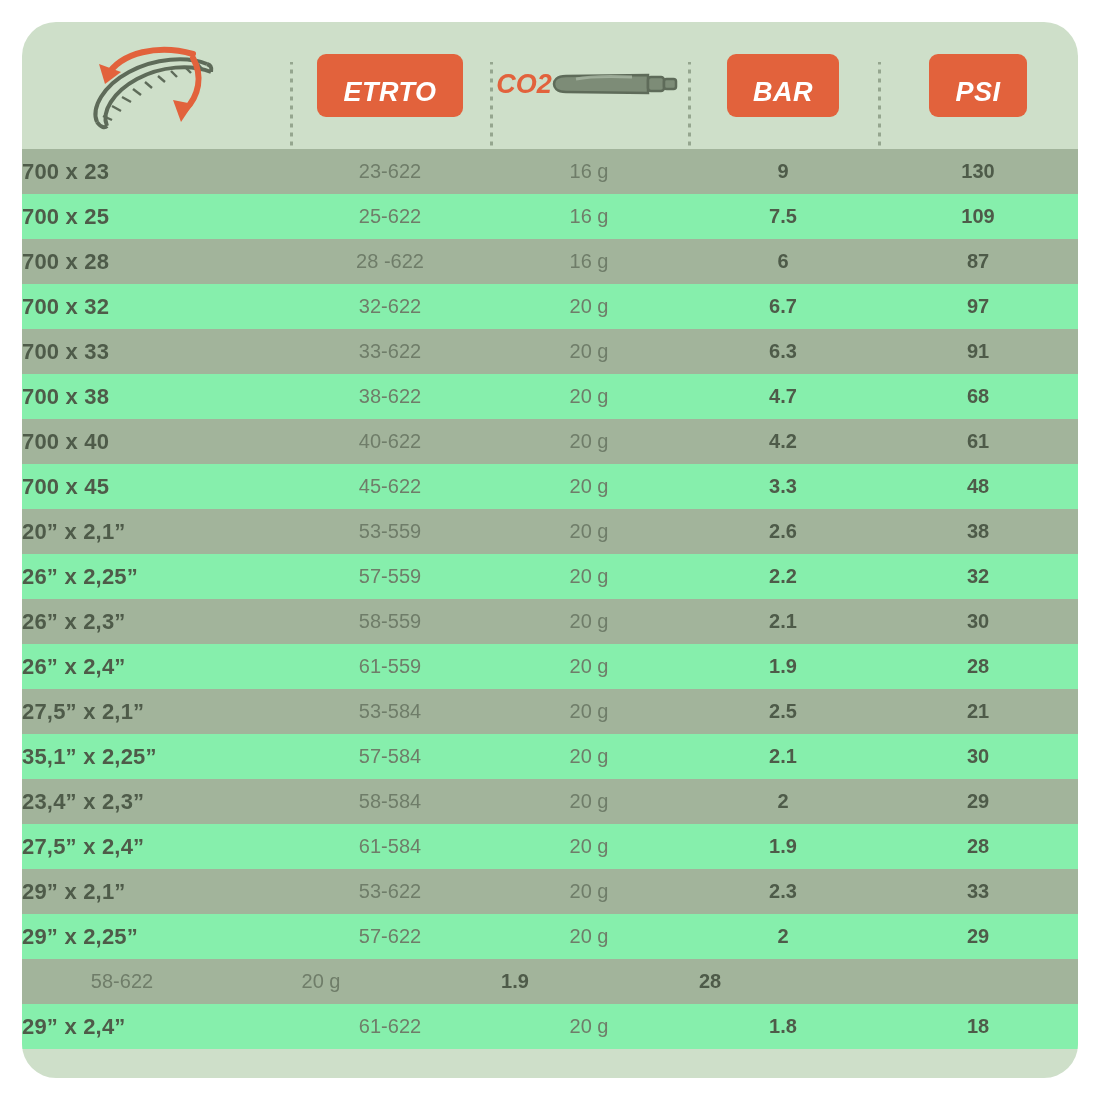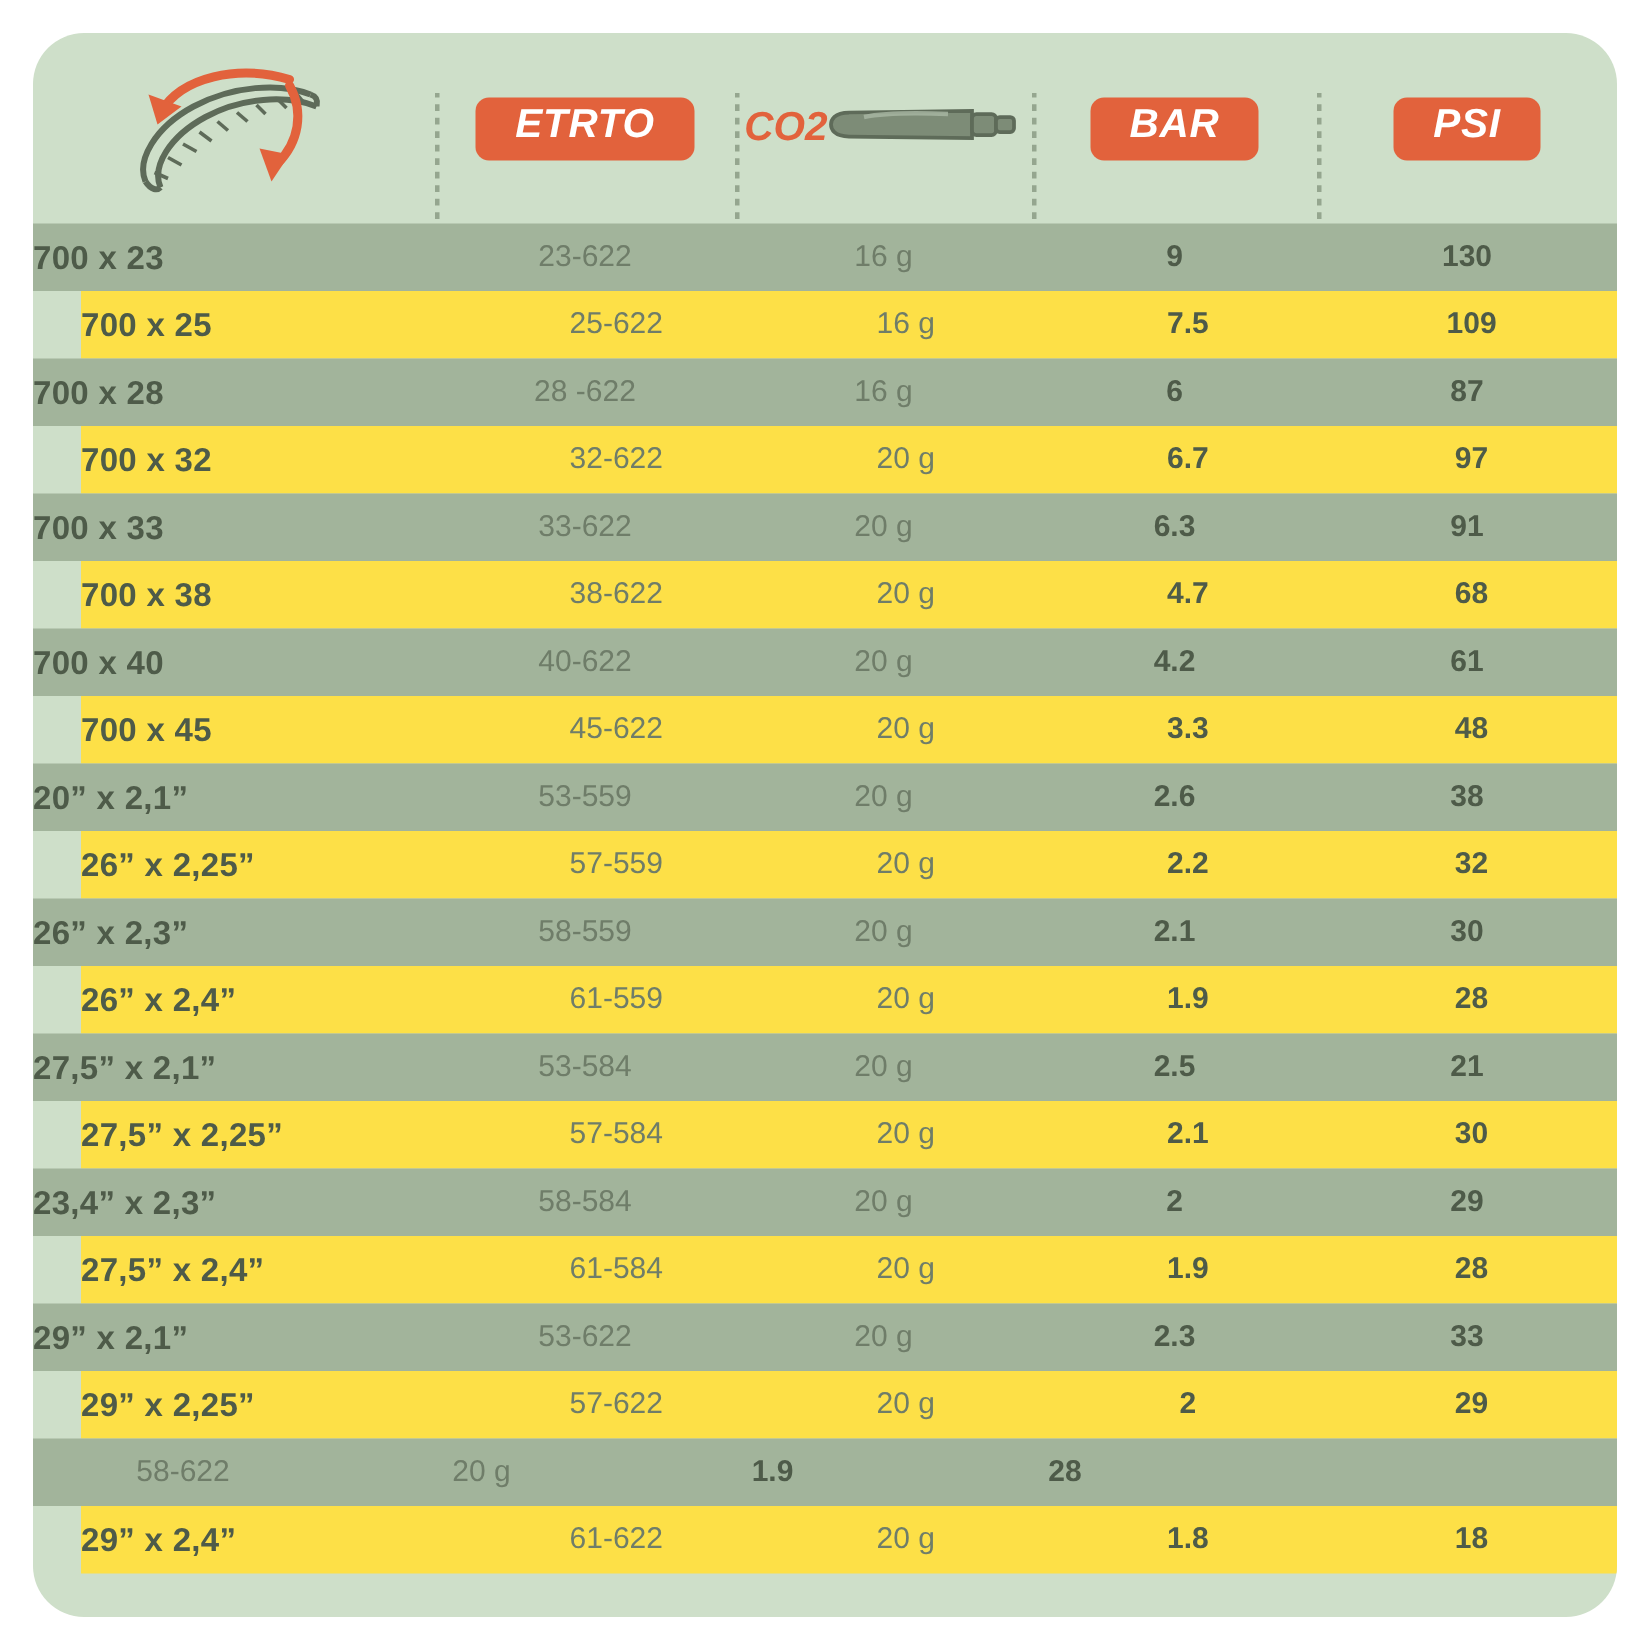--- a/index.html
+++ b/index.html
@@ -50,21 +50,21 @@
   }
 
   .pill {
     background: #e2623c;
     color: #ffffff;
     font-style: italic;
     font-weight: bold;
     font-size: 27px;
     letter-spacing: 0.5px;
     border-radius: 9px;
-    padding: 4px 26px 11px 26px;
+    padding: 25px 26px 11px 26px;
     line-height: 1;
     white-space: nowrap;
   }
 
   .co2-label {
     color: #e2623c;
     font-style: italic;
     font-weight: bold;
     font-size: 27px;
     line-height: 1;
@@ -82,21 +82,21 @@
   
   #rows {
     position: relative;
   }
   .row {
     display: flex;
     align-items: center;
     height: 45px;
   }
   .row.dark  { background: #a2b49b; }
-  .row.light { background: #fde047; margin-left: 32px; }
+  .row.light { background: #86efac; }
 
   .cell {
     box-sizing: border-box;
     display: flex;
     align-items: center;
     height: 45px;
     font-size: 20px;
   }
   .cell-size {
     justify-content: flex-start;
@@ -305,21 +305,21 @@
         <div class="col cell col-psi cell-psi">28</div>
       </div>
       <div class="row dark">
         <div class="col cell col-size cell-size">27,5” x 2,1”</div>
         <div class="col cell col-etrto cell-etrto">53-584</div>
         <div class="col cell col-co2 cell-co2">20 g</div>
         <div class="col cell col-bar cell-bar">2.5</div>
         <div class="col cell col-psi cell-psi">21</div>
       </div>
       <div class="row light">
-        <div class="col cell col-size cell-size">27,5” x 2,25”</div>
+        <div class="col cell col-size cell-size">35,1” x 2,25”</div>
         <div class="col cell col-etrto cell-etrto">57-584</div>
         <div class="col cell col-co2 cell-co2">20 g</div>
         <div class="col cell col-bar cell-bar">2.1</div>
         <div class="col cell col-psi cell-psi">30</div>
       </div>
       <div class="row dark">
         <div class="col cell col-size cell-size">23,4” x 2,3”</div>
         <div class="col cell col-etrto cell-etrto">58-584</div>
         <div class="col cell col-co2 cell-co2">20 g</div>
         <div class="col cell col-bar cell-bar">2</div>

